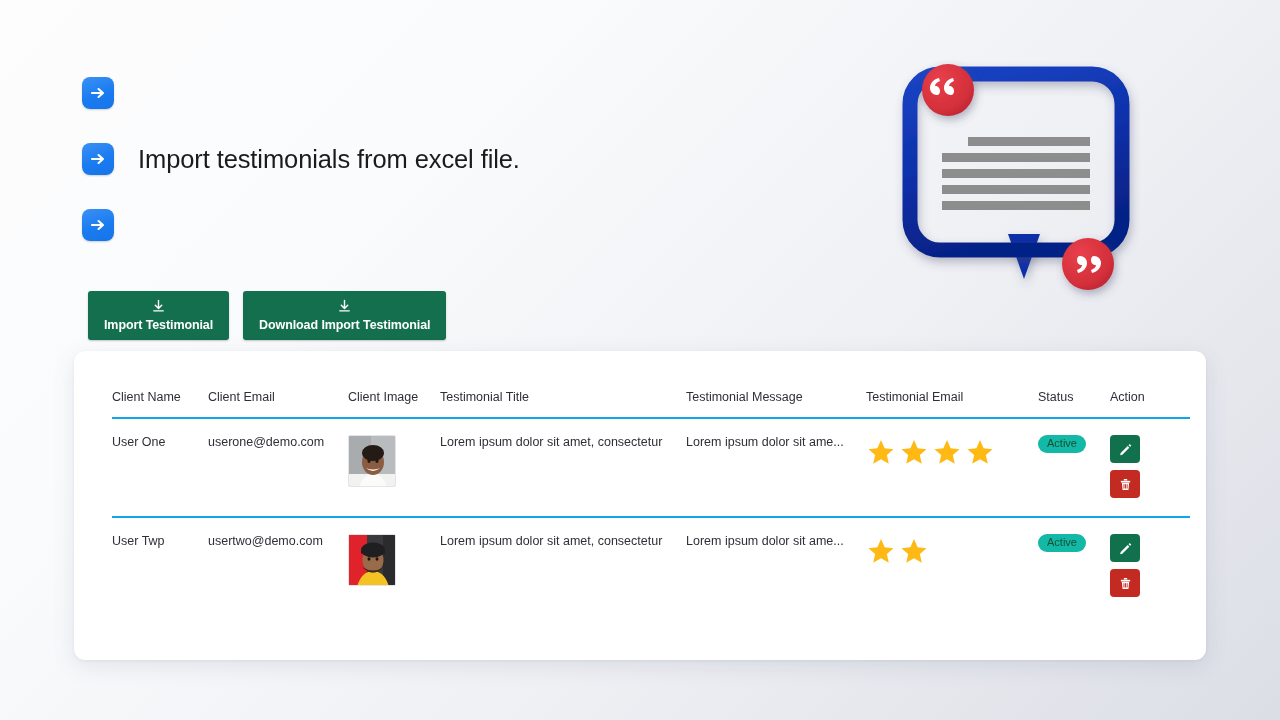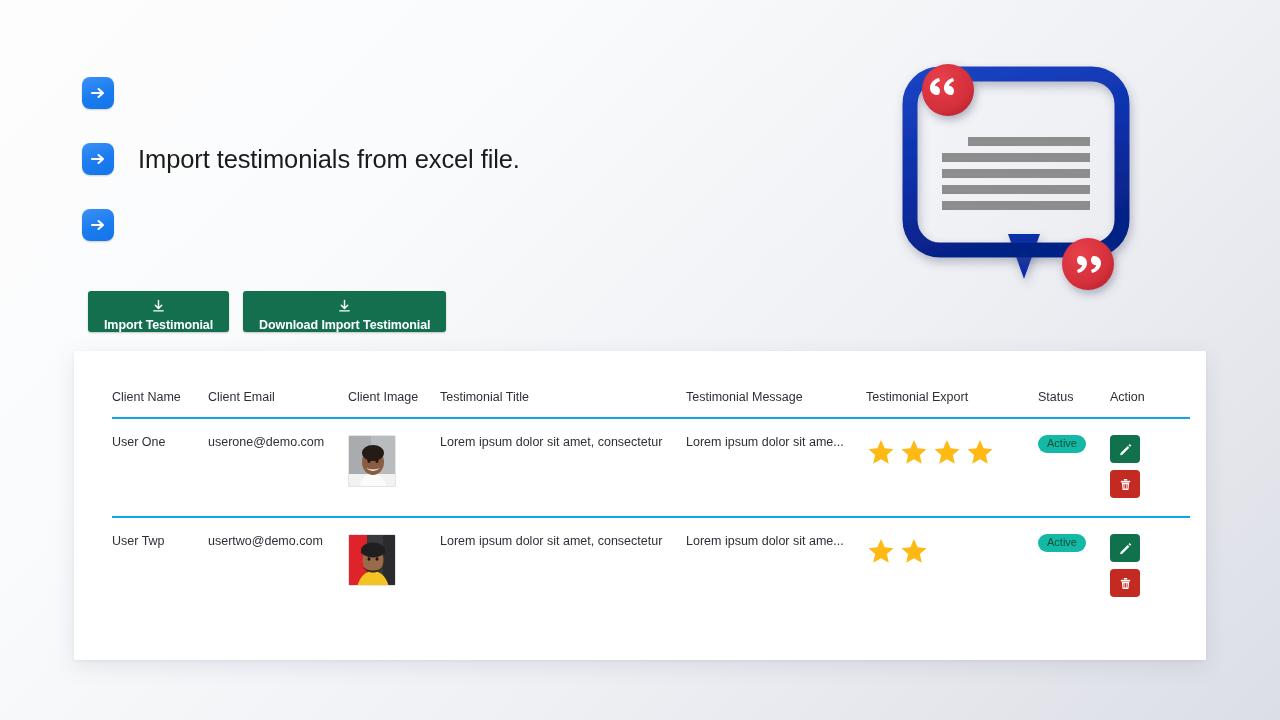--- a/index.html
+++ b/index.html
@@ -60,21 +60,21 @@
     display: flex;
     gap: 14px;
     align-items: flex-start;
   }
 
   .gbtn {
     background: #136f4e;
     border: none;
     border-radius: 3px;
     color: #ffffff;
-    padding: 7px 16px 0 16px;
+    padding: 7px 16px 8px 16px;
     display: flex;
     flex-direction: column;
     align-items: center;
     gap: 3px;
     cursor: pointer;
     box-shadow: 0 1px 2px rgba(0,0,0,0.22);
     font-family: "Liberation Sans", sans-serif;
   }
   .gbtn .lbl {
     font-size: 12.5px;
@@ -95,21 +95,21 @@
   .illustration svg { display: block; }
 
   
   .card {
     position: absolute;
     left: 74px;
     top: 351px;
     width: 1132px;
     height: 309px;
     background: #ffffff;
-    border-radius: 1px;
+    border-radius: 11px;
     box-shadow: 0 6px 22px rgba(80, 90, 120, 0.13), 0 1px 3px rgba(80,90,120,0.08);
     overflow: hidden;
   }
 
   table.tbl {
     width: 1078px;
     margin-left: 38px;
     border-collapse: collapse;
     table-layout: fixed;
   }
@@ -298,21 +298,21 @@
 
 <div class="card">
   <table class="tbl">
     <thead>
       <tr>
         <th class="col-name">Client Name</th>
         <th class="col-email">Client Email</th>
         <th class="col-image">Client Image</th>
         <th class="col-title">Testimonial Title</th>
         <th class="col-msg">Testimonial Message</th>
-        <th class="col-rating">Testimonial Export</th>
+        <th class="col-rating">Testimonial Email</th>
         <th class="col-status">Status</th>
         <th class="col-action">Action</th>
       </tr>
     </thead>
     <tbody>
 
       <tr>
         <td>User One</td>
         <td>userone@demo.com</td>
         <td>

